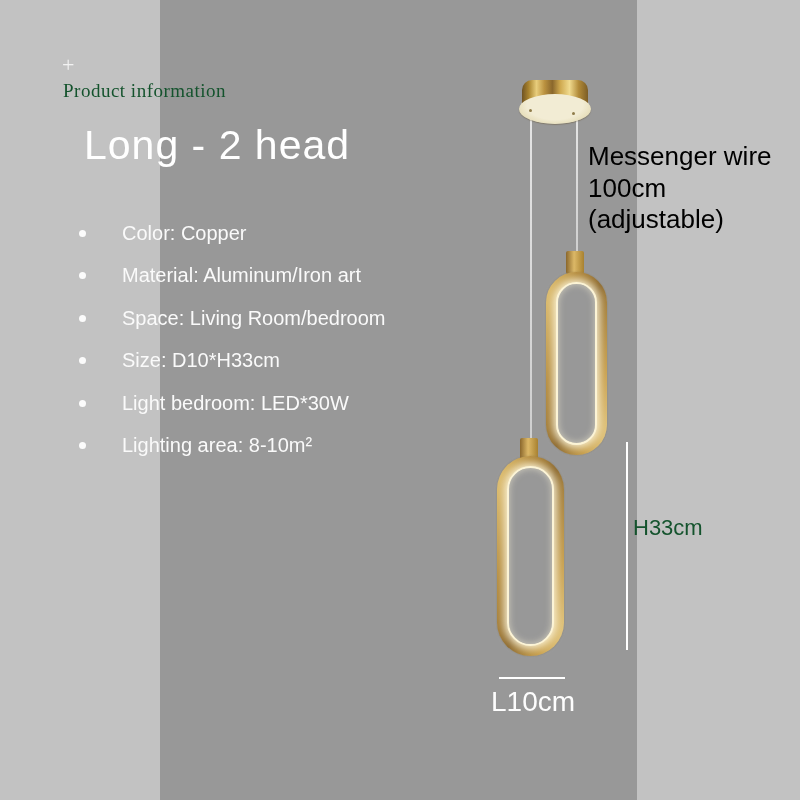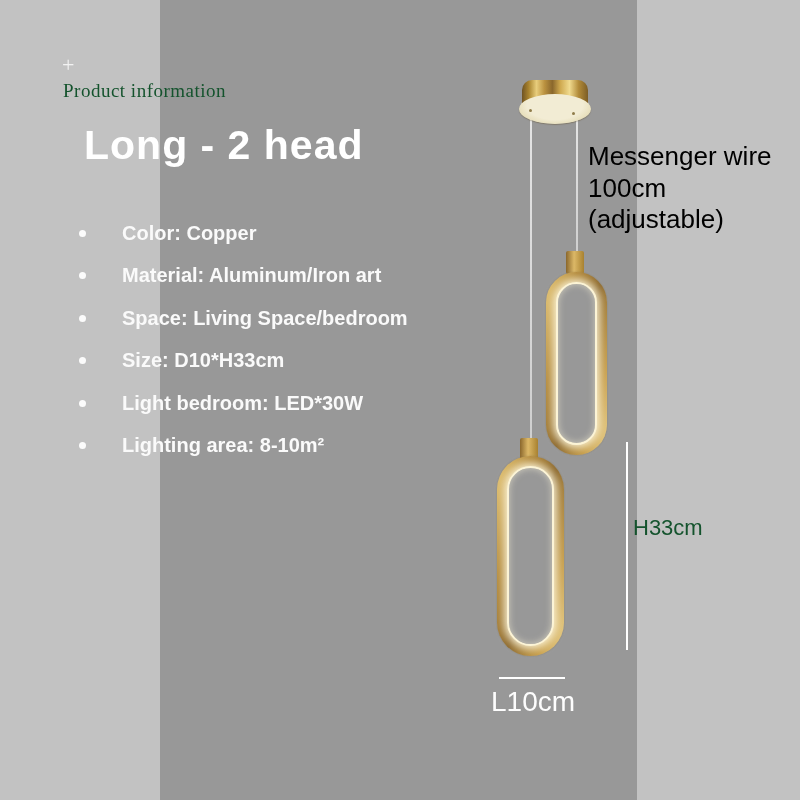--- a/index.html
+++ b/index.html
@@ -10,27 +10,27 @@
   .panel{position:absolute;left:160px;top:0;width:477px;height:800px;background:#989898;}
 
   
   .plus{position:absolute;left:62px;top:54px;color:#f2f2f2;font-size:22px;font-weight:300;
         font-family:"Liberation Serif",serif;line-height:1;}
   .hdr-label{position:absolute;left:63px;top:80px;color:#14532d;font-size:19px;
         font-family:"Liberation Serif",serif;letter-spacing:.5px;}
 
   
   .title{position:absolute;left:84px;top:122px;margin:0;color:#ffffff;font-size:41px;
-        font-weight:bold;letter-spacing:1px;font-family:"Liberation Sans",sans-serif;}
+        font-weight:normal;letter-spacing:1px;font-family:"Liberation Sans",sans-serif;}
 
   
   .specs{position:absolute;left:79px;top:212px;margin:0;padding:0;list-style:none;width:400px;}
   .spec{display:flex;align-items:center;height:42.5px;}
   .dot{width:7px;height:7px;border-radius:50%;background:#fbfbfb;margin-right:36px;flex:0 0 auto;}
-  .spec-text{color:#fafafa;font-size:20px;white-space:nowrap;font-weight:bold;}
+  .spec-text{color:#fafafa;font-size:20px;white-space:nowrap;}
 
   
   .canopy-rim{position:absolute;left:522px;top:80px;width:66px;height:28px;
         border-radius:10px 10px 0 0;
         background:linear-gradient(90deg,#6f5322 0%,#a8832e 10%,#e8cd7c 22%,#bb9240 34%,
                    #8a672c 46%,#cfa94f 58%,#f0da8e 72%,#b18a38 86%,#7c5d26 100%);}
   .canopy-base{position:absolute;left:519px;top:94px;width:72px;height:30px;border-radius:50%;
         background:radial-gradient(ellipse at 50% 35%,#f2ecd4 55%,#e5dcb6 78%,#c3b58a 96%);
         box-shadow:0 1px 1px rgba(90,70,30,.35);}
   .screw{position:absolute;width:3px;height:3px;border-radius:50%;background:#8f7c4a;}
@@ -79,21 +79,21 @@
     <li class="spec">
       <span class="dot"></span>
       <span class="spec-text">Color: Copper</span>
     </li>
     <li class="spec">
       <span class="dot"></span>
       <span class="spec-text">Material: Aluminum/Iron art</span>
     </li>
     <li class="spec">
       <span class="dot"></span>
-      <span class="spec-text">Space: Living Space/bedroom</span>
+      <span class="spec-text">Space: Living Room/bedroom</span>
     </li>
     <li class="spec">
       <span class="dot"></span>
       <span class="spec-text">Size: D10*H33cm</span>
     </li>
     <li class="spec">
       <span class="dot"></span>
       <span class="spec-text">Light bedroom: LED*30W</span>
     </li>
     <li class="spec">

